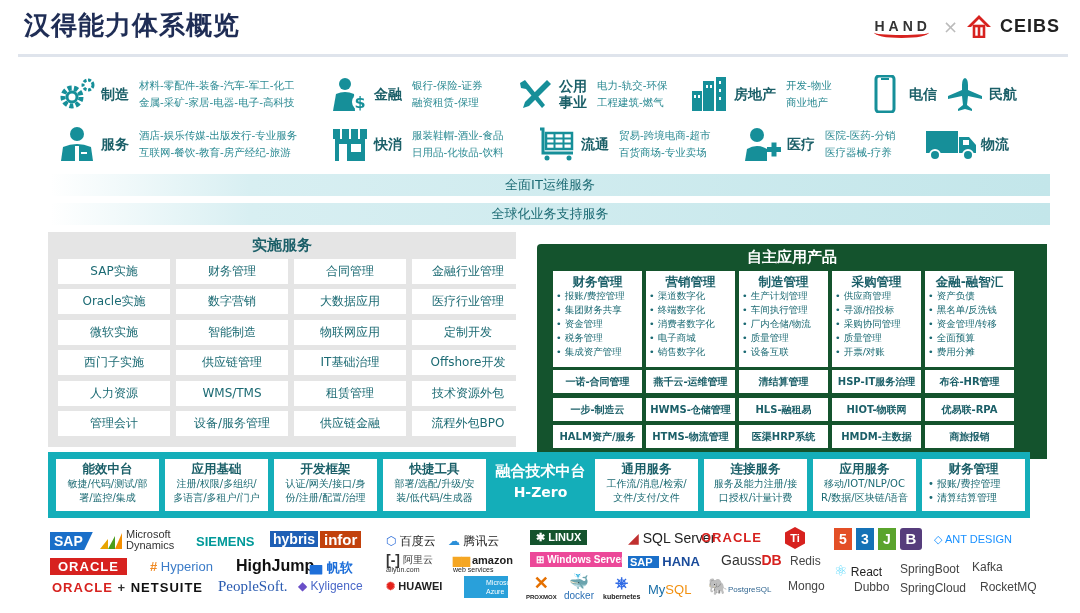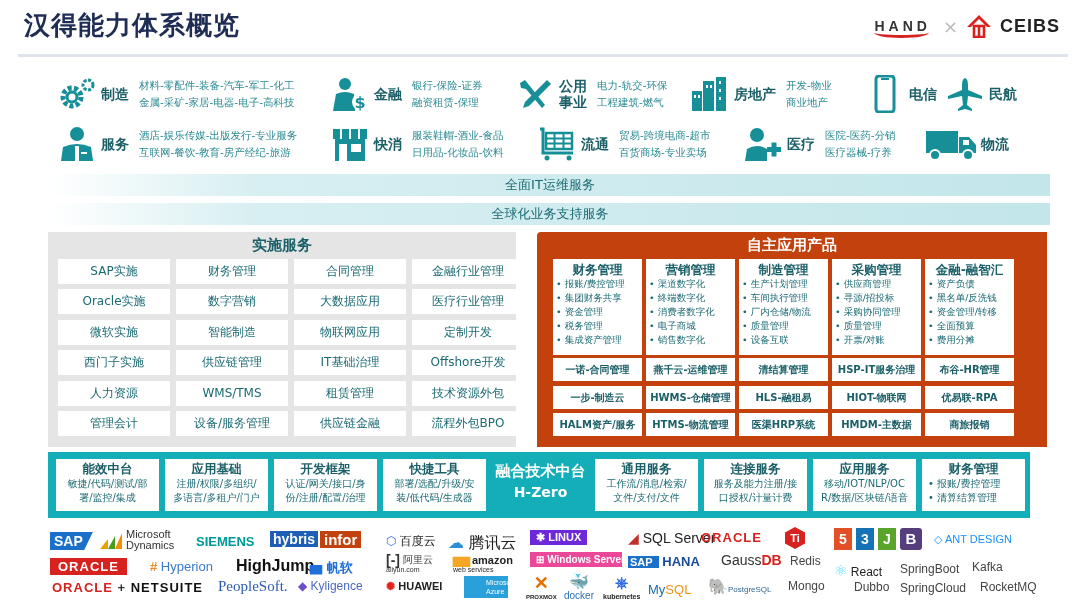--- a/index.html
+++ b/index.html
@@ -29,21 +29,21 @@
   .band1 { top: 174px; }
   .band2 { top: 203px; }
 
   
   .impl { position: absolute; left: 48px; top: 232px; width: 468px; height: 215px; background: #e5e5e5; }
   .impl-title { text-align: center; font-size: 15px; font-weight: bold; color: #1b5f68; height: 26px; line-height: 26px; }
   .impl-grid { position: absolute; left: 10px; top: 27px; width: 467px; display: grid; grid-template-columns: repeat(4, 112px); grid-auto-rows: 25px; column-gap: 6px; row-gap: 5.4px; }
   .impl-cell { background: #fff; text-align: center; font-size: 12px; color: #1b6a73; line-height: 25px; white-space: nowrap; }
 
   
-  .prod { position: absolute; left: 537px; top: 232px; width: 510px; height: 215px; background: #c2410c; border-radius: 4px 0 0 0; }
+  .prod { position: absolute; left: 537px; top: 244px; width: 510px; height: 215px; background: #14532d; border-radius: 4px 0 0 0; }
   .prod-title { text-align: center; font-size: 15px; font-weight: bold; color: #fff; height: 26px; line-height: 26px; }
   .prod-cards { position: absolute; left: 16px; top: 27px; display: grid; grid-template-columns: repeat(5, 89px); column-gap: 4px; }
   .prod-card { background: #fff; height: 96px; padding: 3px 3px; }
   .prod-card .h { text-align: center; font-size: 12.5px; font-weight: bold; color: #1b5f68; line-height: 15px; }
   .prod-card ul { list-style: none; }
   .prod-card li { font-size: 9.5px; color: #1b6a73; line-height: 14px; white-space: nowrap; }
   .prod-card li::before { content: "• "; color: #1b6a73; }
   .prod-grid { position: absolute; left: 16px; top: 126px; display: grid; grid-template-columns: repeat(5, 89px); column-gap: 4px; row-gap: 4.5px; grid-auto-rows: 23px; }
   .prod-cell { background: #fff; text-align: center; font-size: 10px; font-weight: bold; color: #1b5f68; line-height: 23px; white-space: nowrap; }
 
@@ -426,38 +426,38 @@
   <span class="lg" style="left:2px;top:31px;background:#d7221f;color:#fff;font-size:13px;font-weight:bold;padding:1px 8px;letter-spacing:1px;">ORACLE</span>
   <span class="lg" style="left:102px;top:32px;font-size:13px;color:#3a7bc8;"><span style="color:#f08a24;font-weight:bold;">#</span> <span>Hyperion</span></span>
   <span class="lg" style="left:188px;top:30px;font-size:16px;font-weight:bold;color:#111;">HighJump</span>
   <span class="lg" style="left:262px;top:32px;font-size:13px;color:#1e6fd9;font-weight:bold;">▆ <span>帆软</span></span>
 
   <span class="lg" style="left:4px;top:53px;font-size:13px;font-weight:bold;color:#d7221f;letter-spacing:1px;"><span>ORACLE</span> <span style="color:#333">+</span> <span style="color:#111">NETSUITE</span></span>
   <span class="lg" style="left:170px;top:51px;font-size:15px;color:#2a5bb0;font-family:'Liberation Serif',serif;">PeopleSoft.</span>
   <span class="lg" style="left:250px;top:52px;font-size:12px;color:#4a68c8;"><span style="color:#6a4fc8;">◆</span> <span>Kyligence</span></span>
 
   <span class="lg" style="left:338px;top:6px;font-size:12px;color:#222;"><span style="color:#2b6cd8">⬡</span> <span>百度云</span></span>
-  <span class="lg" style="left:400px;top:6px;font-size:16px;color:#222;"><span style="color:#2b8fd8">☁</span> <span>腾讯云</span></span>
+  <span class="lg" style="left:400px;top:6px;font-size:12px;color:#222;"><span style="color:#2b8fd8">☁</span> <span>腾讯云</span></span>
   <span class="lg" style="left:338px;top:28px;font-size:10px;color:#333;line-height:10px;">
       <span style="font-size:14px;font-weight:bold;float:left;margin-right:3px;">[-]</span>
       <div>阿里云</div>
       <div style="font-size:7px">aliyun.com</div>
     </span>
   <span class="lg" style="left:405px;top:28px;font-size:11px;font-weight:bold;color:#222;line-height:10px;">
       <span style="color:#f5a623;float:left;margin-right:2px;">▆▆</span>
       <div>amazon</div>
       <div style="font-size:7px;font-weight:normal">web services</div>
     </span>
   <span class="lg" style="left:338px;top:53px;font-size:11px;font-weight:bold;color:#222;"><span style="color:#e4211a">✺</span> <span>HUAWEI</span></span>
   <span class="lg" style="left:416px;top:49px;background:#29a0da;color:#fff;font-size:7px;line-height:9px;padding:2px 6px 2px 22px;width:44px;height:22px;">
       <div>Microsoft</div>
       <div>Azure</div>
     </span>
 
-  <span class="lg" style="left:482px;top:3px;background:#6d28d9;color:#fff;font-size:11px;font-weight:bold;padding:1px 6px;">✱ <span>LINUX</span></span>
+  <span class="lg" style="left:482px;top:3px;background:#14532d;color:#fff;font-size:11px;font-weight:bold;padding:1px 6px;">✱ <span>LINUX</span></span>
   <span class="lg" style="left:482px;top:25px;background:#ec4899;color:#fff;font-size:10px;font-weight:bold;padding:2px 6px;width:92px;">⊞ <span>Windows Server</span></span>
   <span class="lg" style="left:478px;top:46px;font-size:6px;font-weight:bold;color:#222;text-align:center;line-height:8px;">
       <div style="font-size:18px;color:#e57000;line-height:20px;">✕</div>
       <div>PROXMOX</div>
     </span>
   <span class="lg" style="left:516px;top:46px;font-size:10px;color:#2a6fb5;text-align:center;line-height:10px;">
       <div style="font-size:16px;color:#2496ed;line-height:18px;">🐳</div>
       <div>docker</div>
     </span>
   <span class="lg" style="left:555px;top:46px;font-size:7px;font-weight:bold;color:#222;text-align:center;line-height:8px;">

